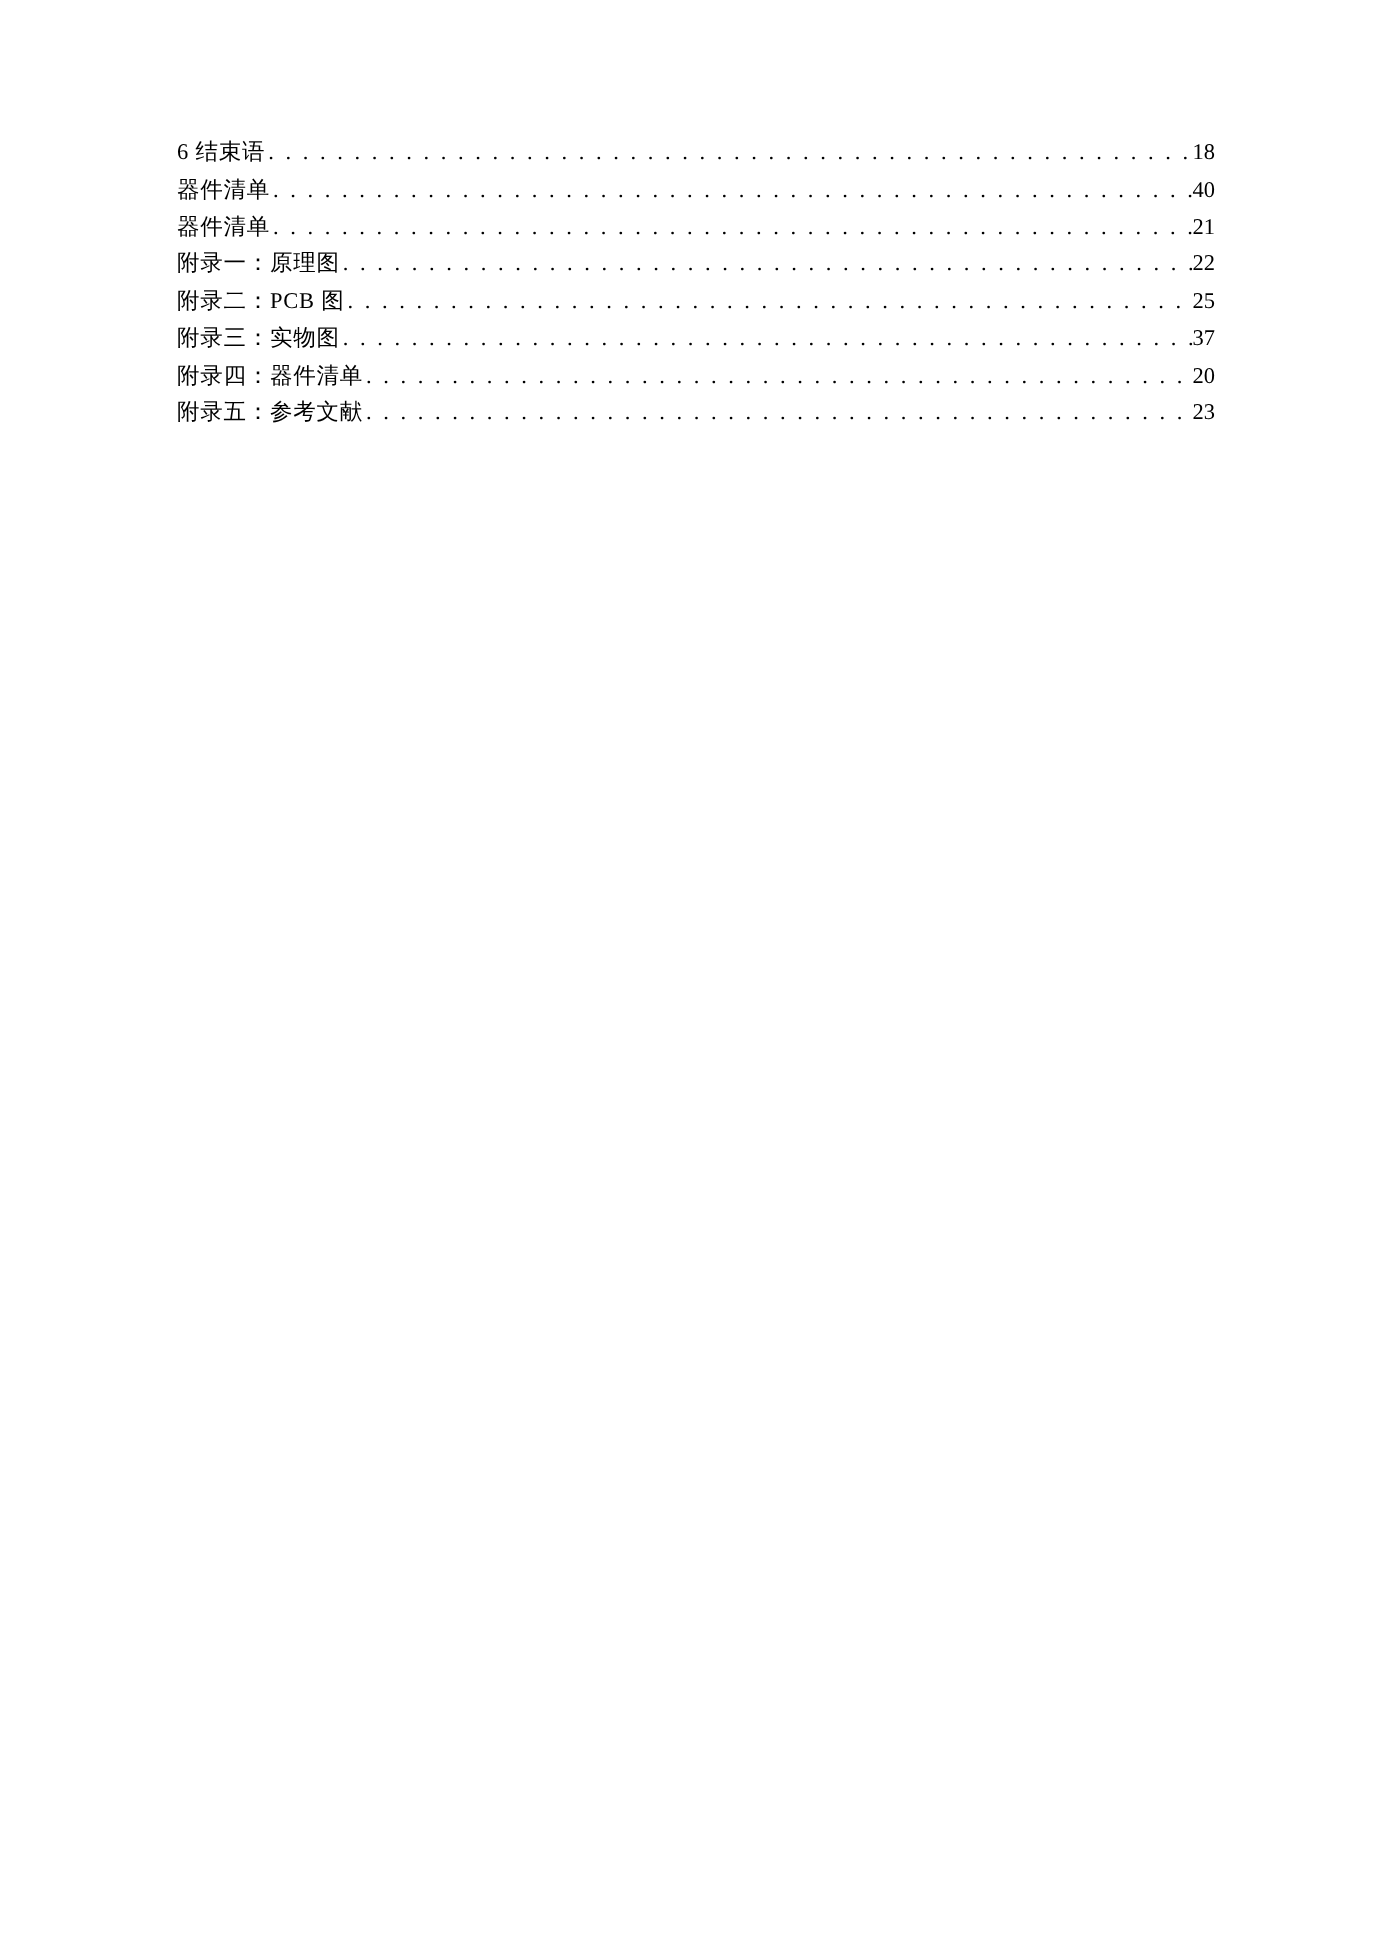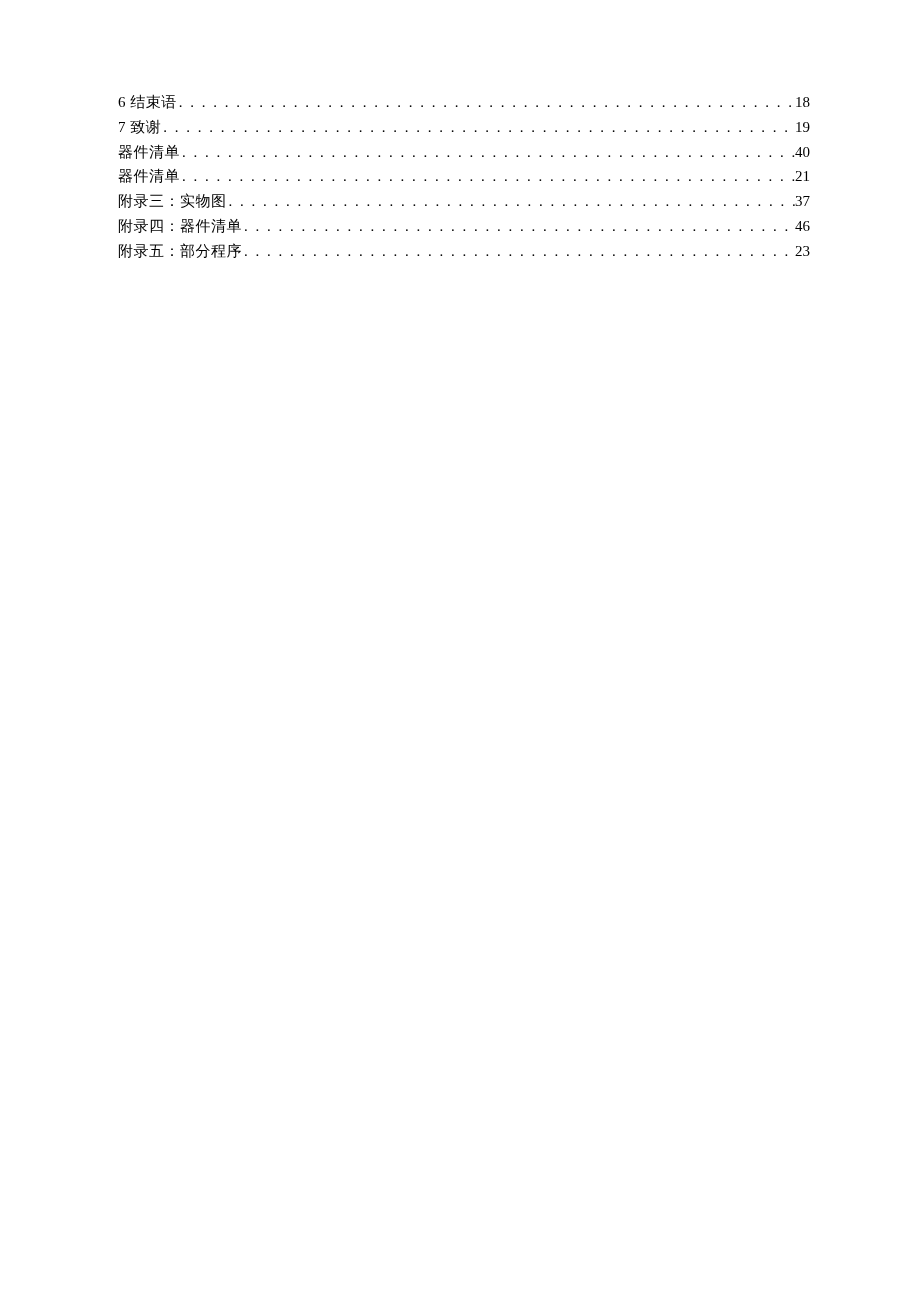--- a/index.html
+++ b/index.html
@@ -47,42 +47,47 @@
 </head>
 <body>
 
 <div class="toc-container">
   <div class="toc-entry">
     <span class="toc-label">6 结束语</span>
     <span class="toc-dots"></span>
     <span class="toc-page">18</span>
   </div>
   <div class="toc-entry">
-    <span class="toc-label">7 致谢</span>
-    <span class="toc-dots"></span>
-    <span class="toc-page">19</span>
-  </div>
-  <div class="toc-entry">
     <span class="toc-label">器件清单</span>
     <span class="toc-dots"></span>
     <span class="toc-page">40</span>
   </div>
   <div class="toc-entry">
     <span class="toc-label">器件清单</span>
     <span class="toc-dots"></span>
     <span class="toc-page">21</span>
   </div>
   <div class="toc-entry">
+    <span class="toc-label">附录一：原理图</span>
+    <span class="toc-dots"></span>
+    <span class="toc-page">22</span>
+  </div>
+  <div class="toc-entry">
+    <span class="toc-label">附录二：PCB 图</span>
+    <span class="toc-dots"></span>
+    <span class="toc-page">25</span>
+  </div>
+  <div class="toc-entry">
     <span class="toc-label">附录三：实物图</span>
     <span class="toc-dots"></span>
     <span class="toc-page">37</span>
   </div>
   <div class="toc-entry">
     <span class="toc-label">附录四：器件清单</span>
     <span class="toc-dots"></span>
-    <span class="toc-page">46</span>
+    <span class="toc-page">20</span>
   </div>
   <div class="toc-entry">
-    <span class="toc-label">附录五：部分程序</span>
+    <span class="toc-label">附录五：参考文献</span>
     <span class="toc-dots"></span>
     <span class="toc-page">23</span>
   </div>
 </div>
 
 </body></html>

